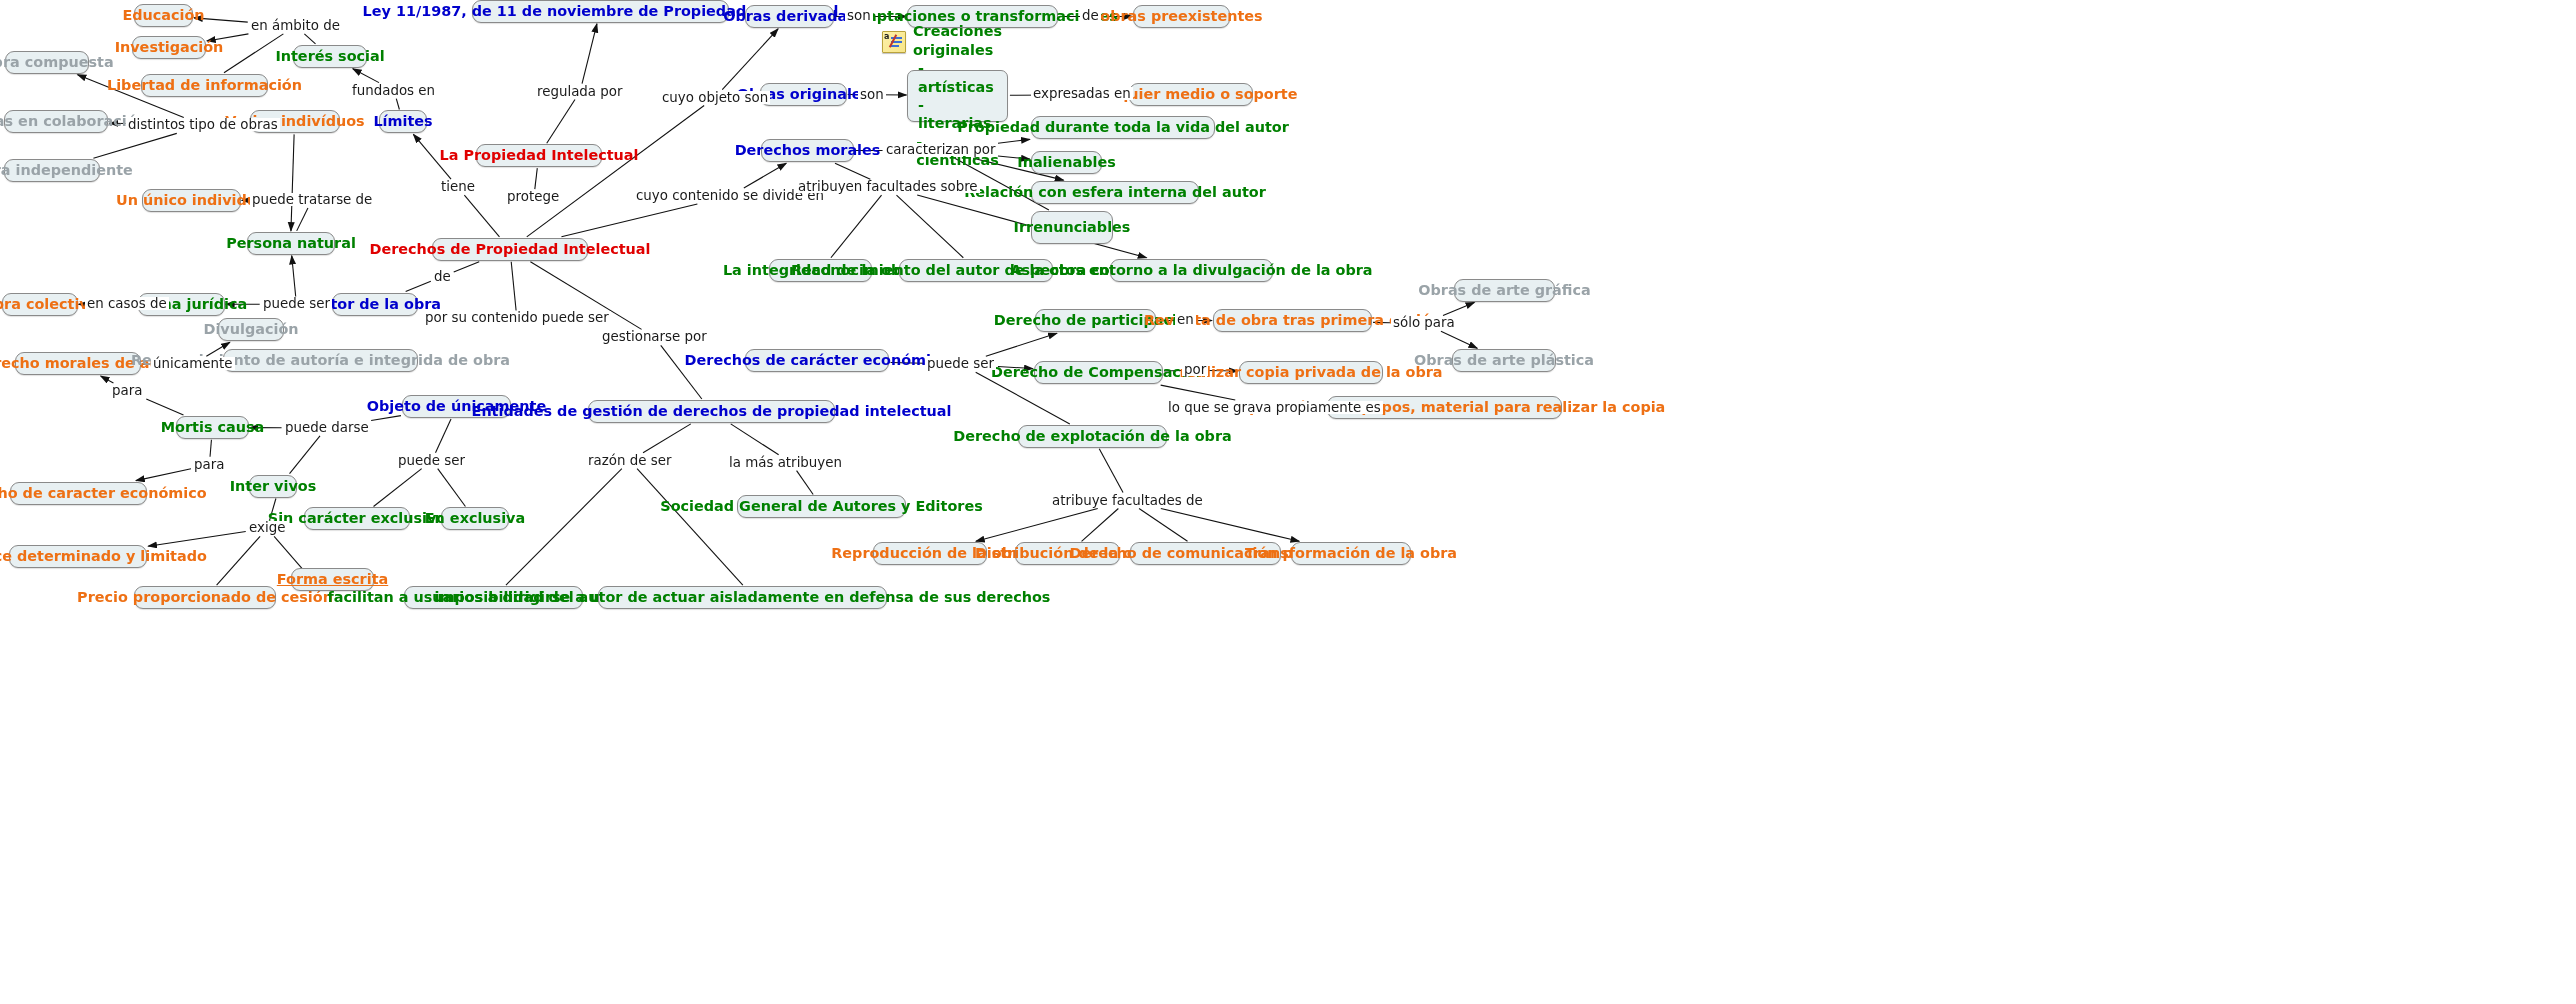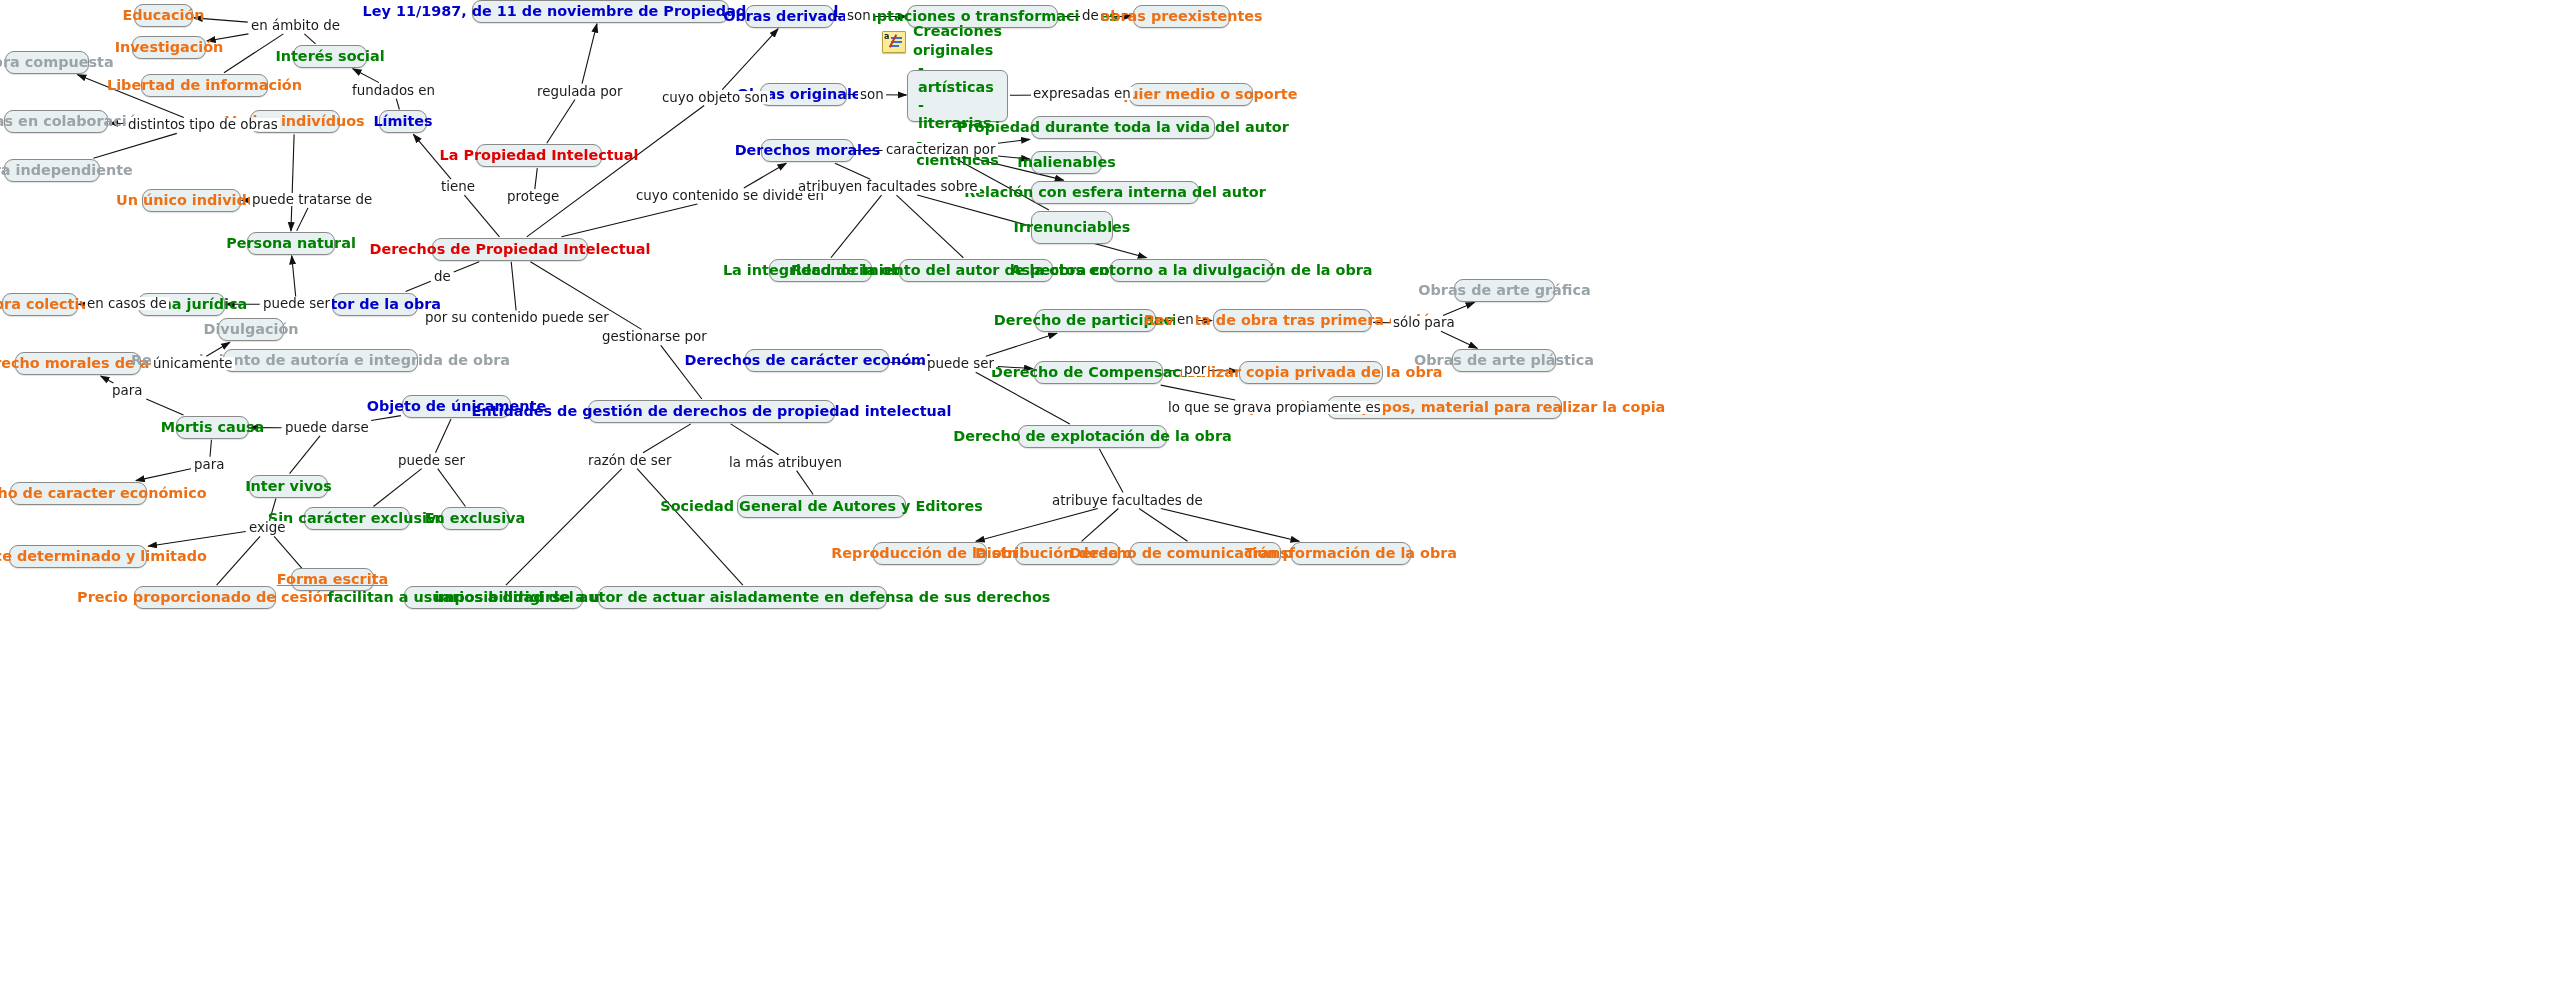--- a/index.html
+++ b/index.html
@@ -288,21 +288,21 @@
       </div>
       <div class="node c-green" style="left: 1018px; top: 425px; width: 149px; height: 23px;">
         <span>Derecho de explotación de la obra</span>
       </div>
       <div class="node c-green" style="left: 176px; top: 416px; width: 73px; height: 23px;">
         <span>Mortis causa</span>
       </div>
       <div class="node c-orange" style="left: 10px; top: 482px; width: 137px; height: 23px;">
         <span>Derecho de caracter económico</span>
       </div>
-      <div class="node c-green" style="left: 249px; top: 475px; width: 79px; height: 23px;">
+      <div class="node c-green" style="left: 249px; top: 475px; width: 48px; height: 23px;">
         <span>Inter vivos</span>
       </div>
       <div class="node c-green" style="left: 737px; top: 495px; width: 169px; height: 23px;">
         <span>Sociedad General de Autores y Editores</span>
       </div>
       <div class="node c-green" style="left: 304px; top: 507px; width: 106px; height: 23px;">
         <span>Sin carácter exclusivo</span>
       </div>
       <div class="node c-green" style="left: 441px; top: 507px; width: 68px; height: 23px;">
         <span>En exclusiva</span>

